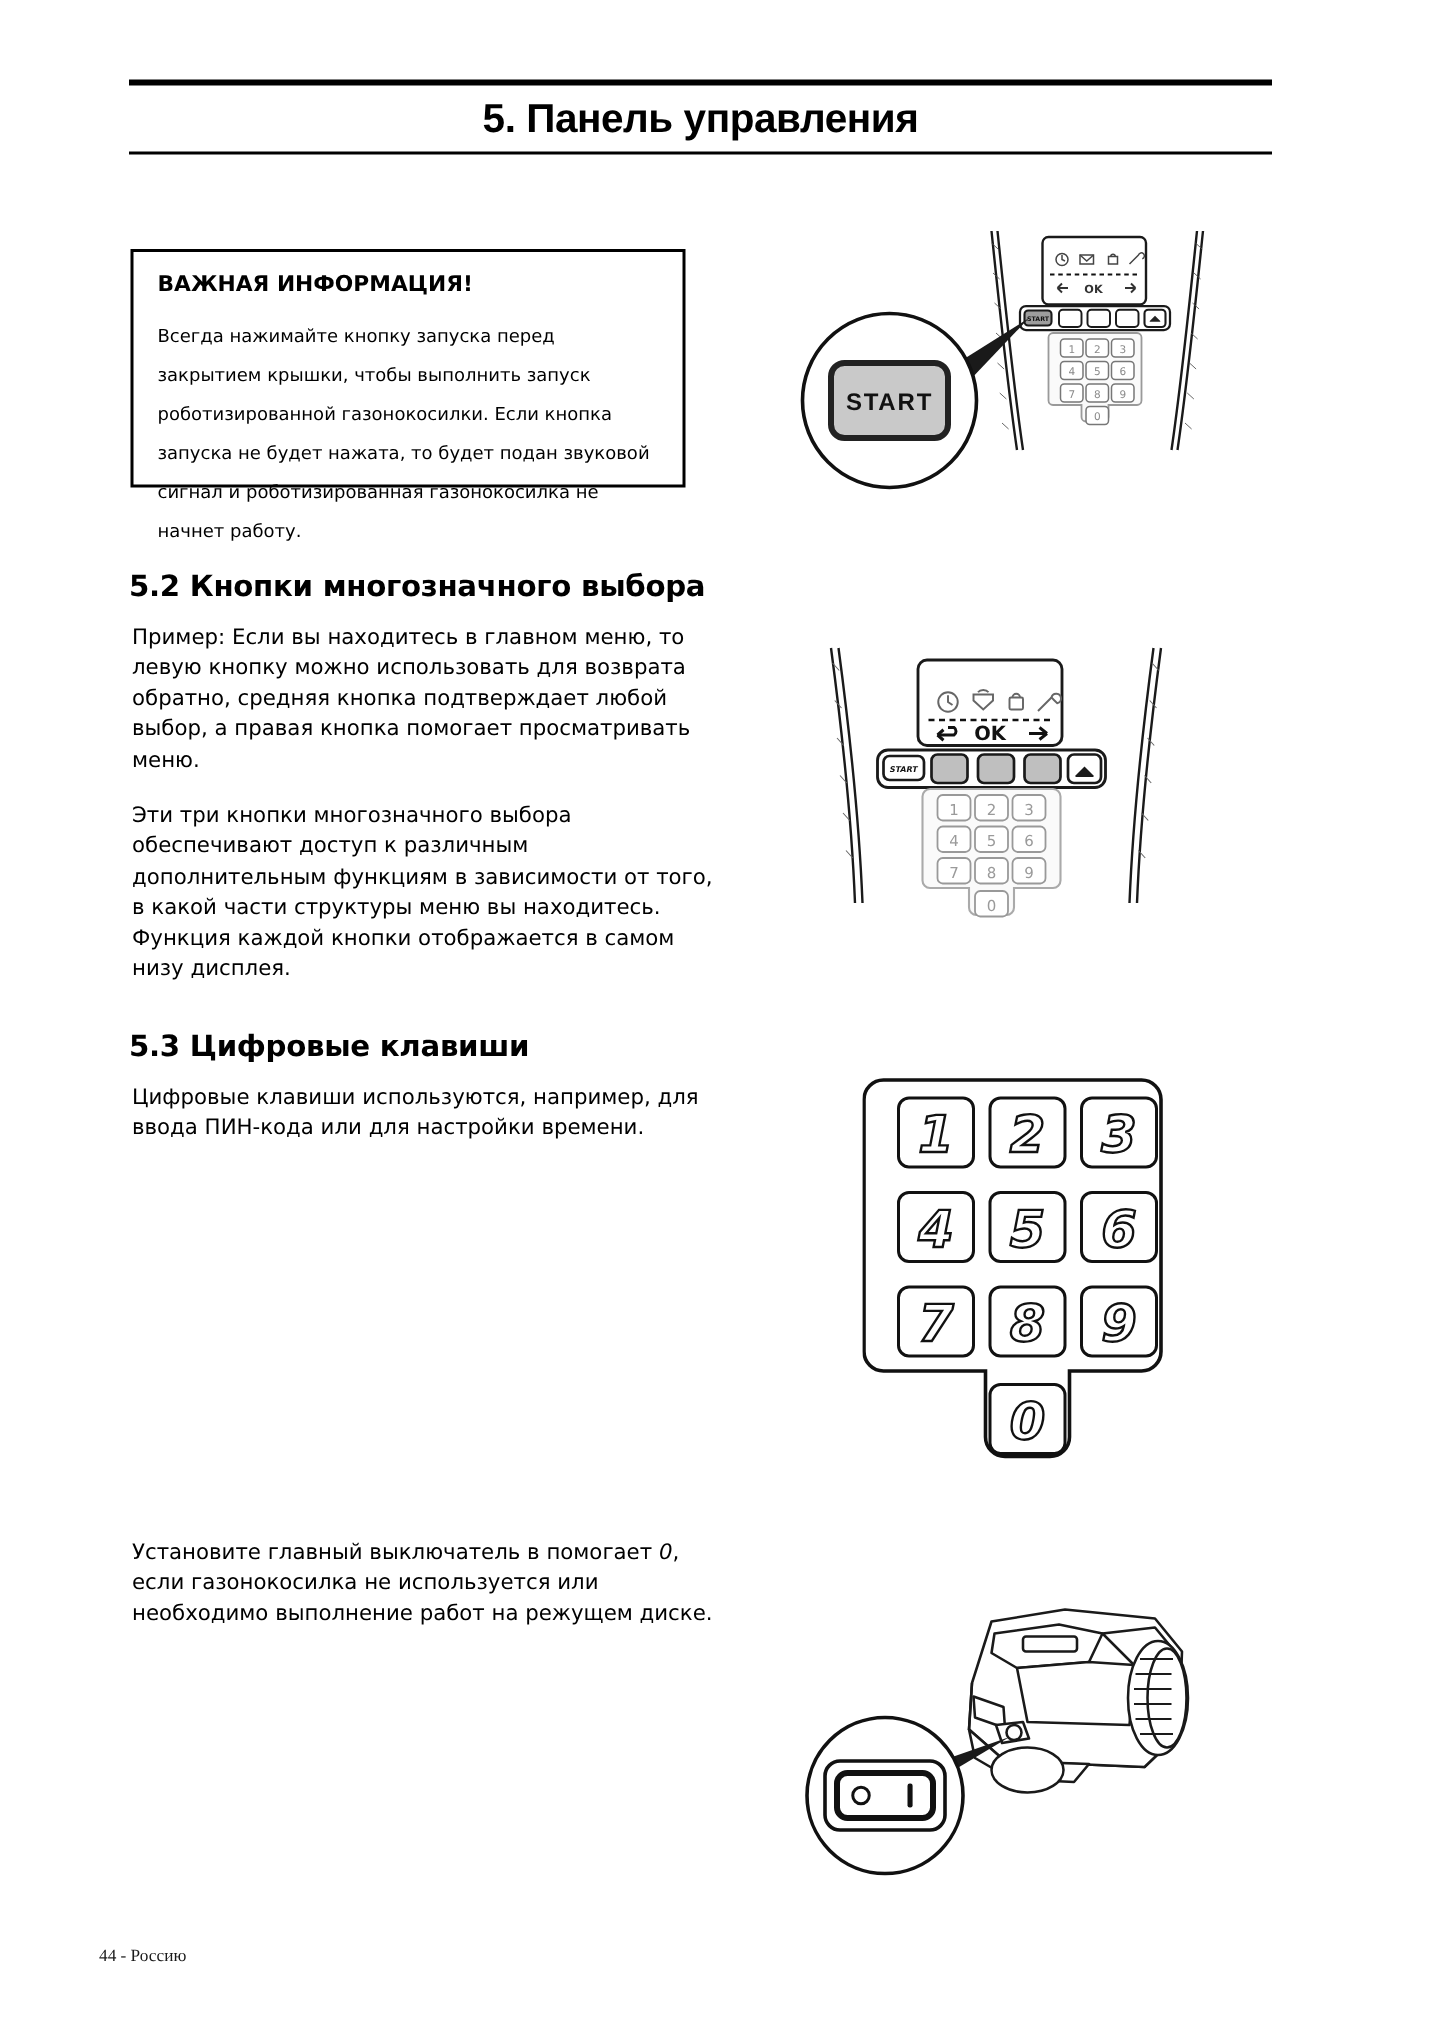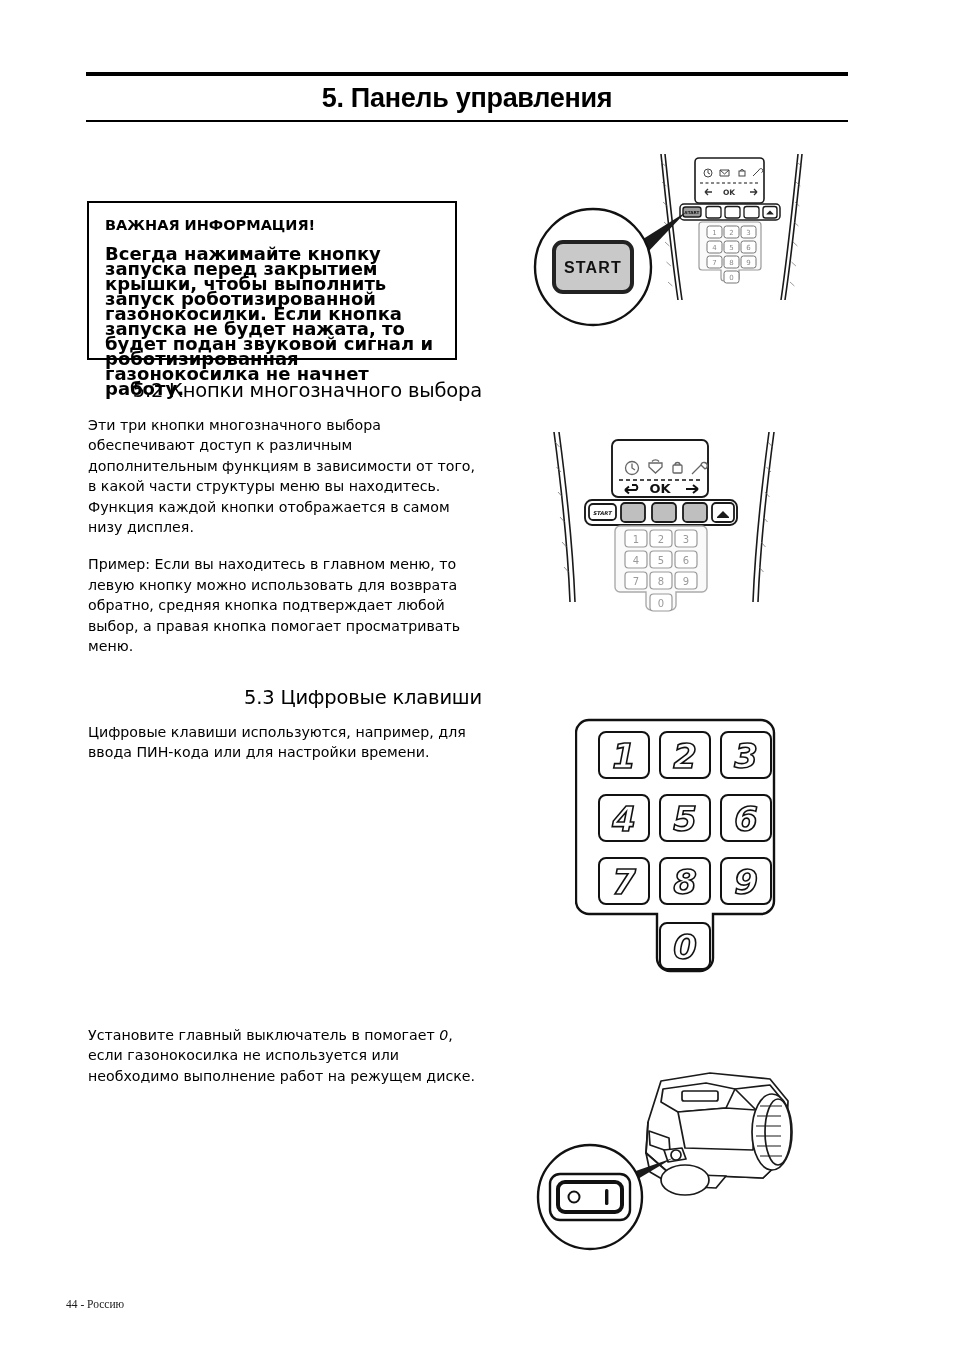--- a/index.html
+++ b/index.html
@@ -13,21 +13,21 @@
     position: relative;
     font-family: "DejaVu Sans", sans-serif;
     color: #000000;
     overflow: hidden;
   }
 
   
   #chapter-header {
     position: absolute;
     left: 86px;
-    top: 72px;
+    top: 53px;
     width: 762px;
   }
   #chapter-header .rule-top {
     height: 4px;
     background: #000;
     width: 100%;
   }
   #chapter-header .rule-bottom {
     height: 2px;
     background: #000;
@@ -44,57 +44,55 @@
 
   
   .col-left {
     position: absolute;
     left: 88px;
     width: 394px;
   }
   .sec-heading {
     font-family: "DejaVu Sans", sans-serif;
     font-size: 19.5px;
-    font-weight: normal;
+    font-weight: bold;
     letter-spacing: -0.2px;
     margin: 0 0 13px -2px;
-    text-align: right;
   }
   p.body {
     font-family: "DejaVu Sans", sans-serif;
     font-size: 14.2px;
     line-height: 20.4px;
     margin: 0 0 17px 0;
   }
   p.body:last-child { margin-bottom: 0; }
   .ital { font-style: italic; }
 
   
   #important-box {
     position: absolute;
     left: 87px;
     top: 166px;
     width: 370px;
     height: 159px;
     border: 2.5px solid #000;
     box-sizing: border-box;
     padding: 14px 16px 0 16px;
-    margin-top: 35px;
   }
   #important-box .box-title {
     font-family: "DejaVu Sans", sans-serif;
     font-weight: bold;
     font-size: 14.5px;
     margin: 0 0 13px 0;
   }
   #important-box .box-text {
     font-family: "DejaVu Sans", sans-serif;
-    font-weight: bold;
-    font-size: 18px;
-    line-height: 15px;
+    font-weight: normal;
+    font-size: 12px;
+    line-height: 26px;
     margin: 0;
   }
 
   
   .figure { position: absolute; }
   .figure svg { display: block; }
 
   
   #page-footer {
     position: absolute;
@@ -192,22 +190,22 @@
     <path d="M158 70 L118 112 L104 104 Z" fill="#1a1a1a"></path>
 
     <circle cx="65" cy="125" r="58" fill="#fff" stroke="#111" stroke-width="2.4"></circle>
     <rect x="26" y="100" width="78" height="50" rx="9" fill="#c9c9c9" stroke="#222" stroke-width="4"></rect>
     <text x="65" y="131" font-family="'Liberation Sans',sans-serif" font-size="16" font-weight="bold" letter-spacing="1.2" text-anchor="middle" fill="#111">START</text>
   </svg>
 </div>
 
 <div class="col-left" style="top:379px;">
   <h2 class="sec-heading">5.2 Кнопки многозначного выбора</h2>
+  <p class="body">Пример: Если вы находитесь в главном меню, то левую кнопку можно использовать для возврата обратно, средняя кнопка подтверждает любой выбор, а правая кнопка помогает просматривать меню.</p>
   <p class="body">Эти три кнопки многозначного выбора обеспечивают доступ к различным дополнительным функциям в зависимости от того, в какой части структуры меню вы находитесь. Функция каждой кнопки отображается в самом низу дисплея.</p>
-  <p class="body">Пример: Если вы находитесь в главном меню, то левую кнопку можно использовать для возврата обратно, средняя кнопка подтверждает любой выбор, а правая кнопка помогает просматривать меню.</p>
 </div>
 
 <div class="figure" style="left:540px; top:412px;">
   <svg width="280" height="216" viewBox="0 0 280 216">
 
     <g stroke="#1a1a1a" fill="none" stroke-width="1.6">
       <path d="M14 20 C22 80, 28 140, 30 190"></path>
       <path d="M19 20 C27 80, 33 140, 35 190"></path>
       <path d="M229 20 C221 80, 215 140, 213 190"></path>
       <path d="M234 20 C226 80, 220 140, 218 190"></path>

